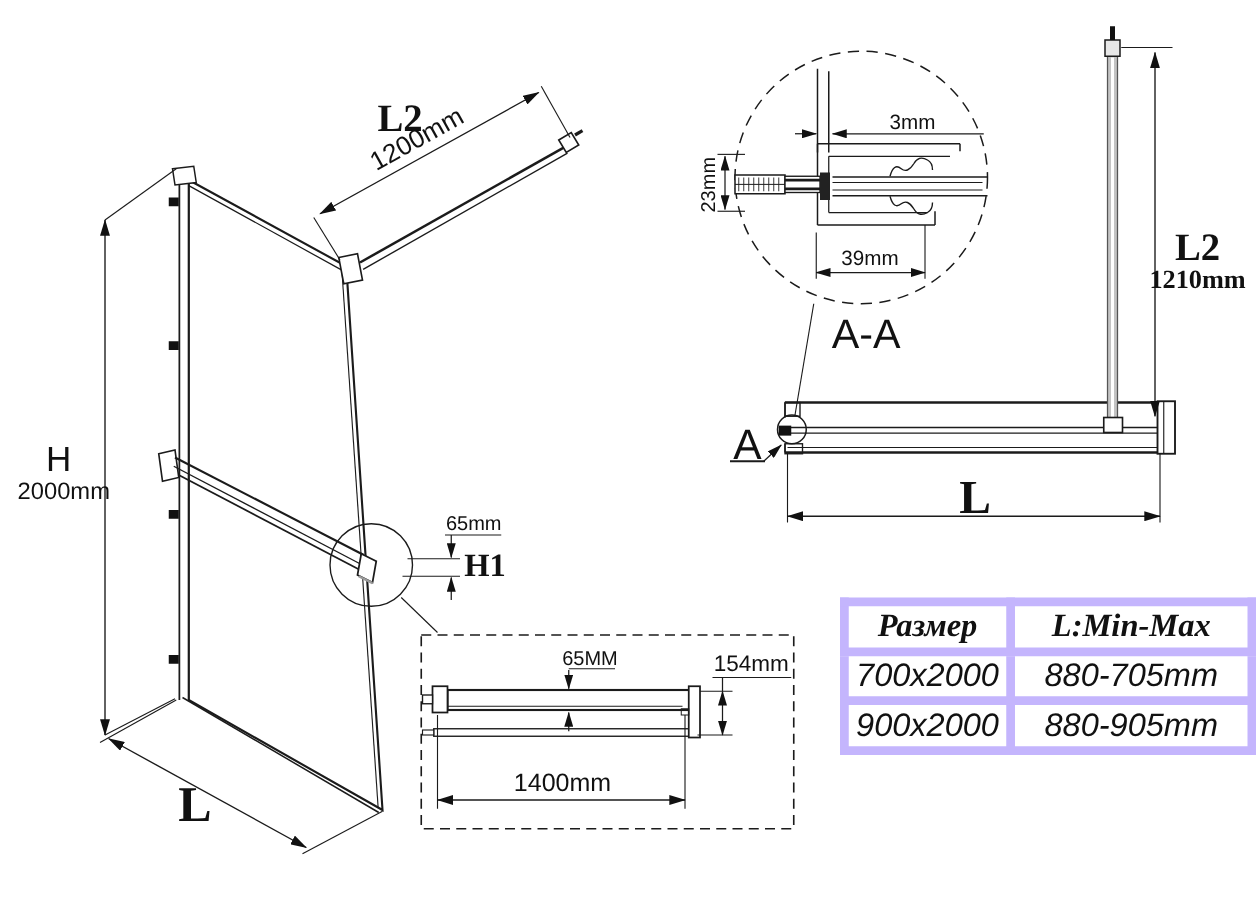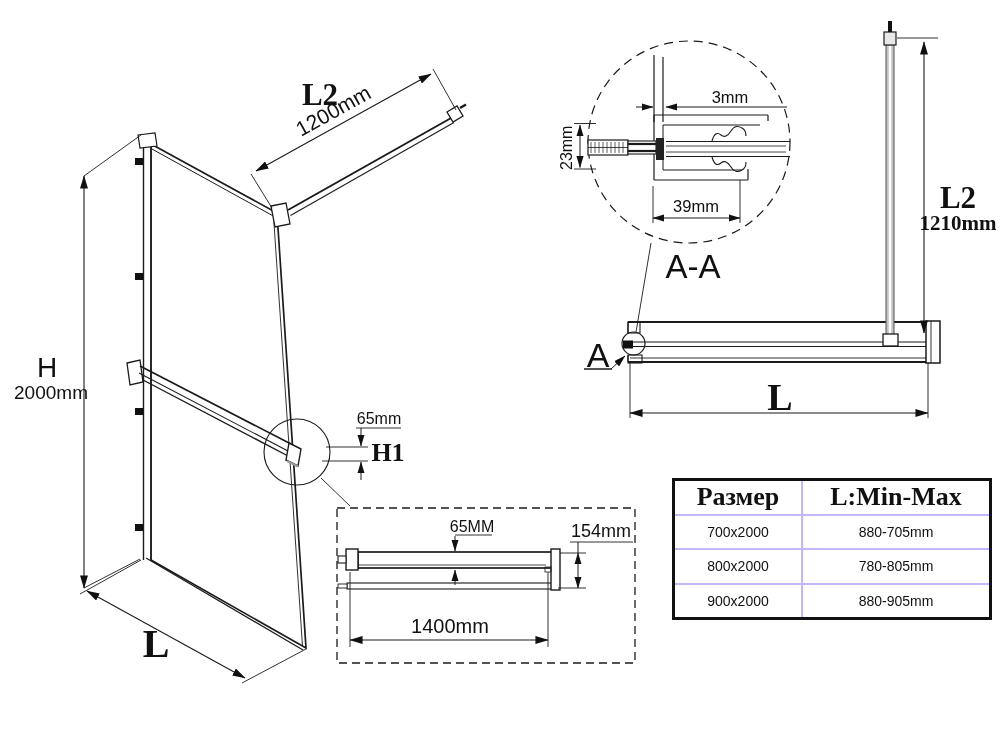--- a/index.html
+++ b/index.html
@@ -7,26 +7,26 @@
        font-family:"Liberation Sans",sans-serif;color:#111;}
   .stage{position:absolute;left:0;top:0;width:1005px;height:734px;}
   svg{position:absolute;left:0;top:0;}
   svg text{fill:#111;}
   .dim{font-family:"Liberation Sans",sans-serif;}
   .dimb{font-family:"Liberation Serif",serif;font-weight:bold;}
   .marker-label{font-family:"Liberation Sans",sans-serif;}
 
   table.sizes{position:absolute;left:672px;top:478px;border-collapse:collapse;
       background:#fff;table-layout:fixed;}
-  table.sizes th,table.sizes td{border:2px solid #c4b5fd;text-align:center;
-      padding:0;height:32.6px;}
+  table.sizes th,table.sizes td{border:7px solid #c4b5fd;text-align:center;
+      padding:0;height:32.6px;font-style:italic;}
   table.sizes{border:3px solid #111;}
   table.sizes th{font-family:"Liberation Serif",serif;font-weight:bold;
       font-size:26px;}
-  table.sizes td{font-family:"Liberation Sans",sans-serif;font-size:14px;}
+  table.sizes td{font-family:"Liberation Sans",sans-serif;font-size:26px;}
   .c1{width:126px;} .c2{width:186px;}
 </style>
 </head>
 <body>
 
 <div class="stage">
 <svg width="1005" height="734" viewBox="0 0 1005 734">
   <defs>
     <marker id="ae" viewBox="0 0 10 6" refX="9.5" refY="3" markerWidth="12" markerHeight="7.2" orient="auto">
       <path d="M0,0 L10,3 L0,6 Z" fill="#111"></path>
@@ -268,22 +268,18 @@
       <th class="c1">Размер</th>
       <th class="c2">L:Min-Max</th>
     </tr>
   </thead>
   <tbody>
     <tr>
       <td>700x2000</td>
       <td>880-705mm</td>
     </tr>
     <tr>
-      <td>800x2000</td>
-      <td>780-805mm</td>
-    </tr>
-    <tr>
       <td>900x2000</td>
       <td>880-905mm</td>
     </tr>
   </tbody>
 </table>
 </div>
 
 </body></html>

